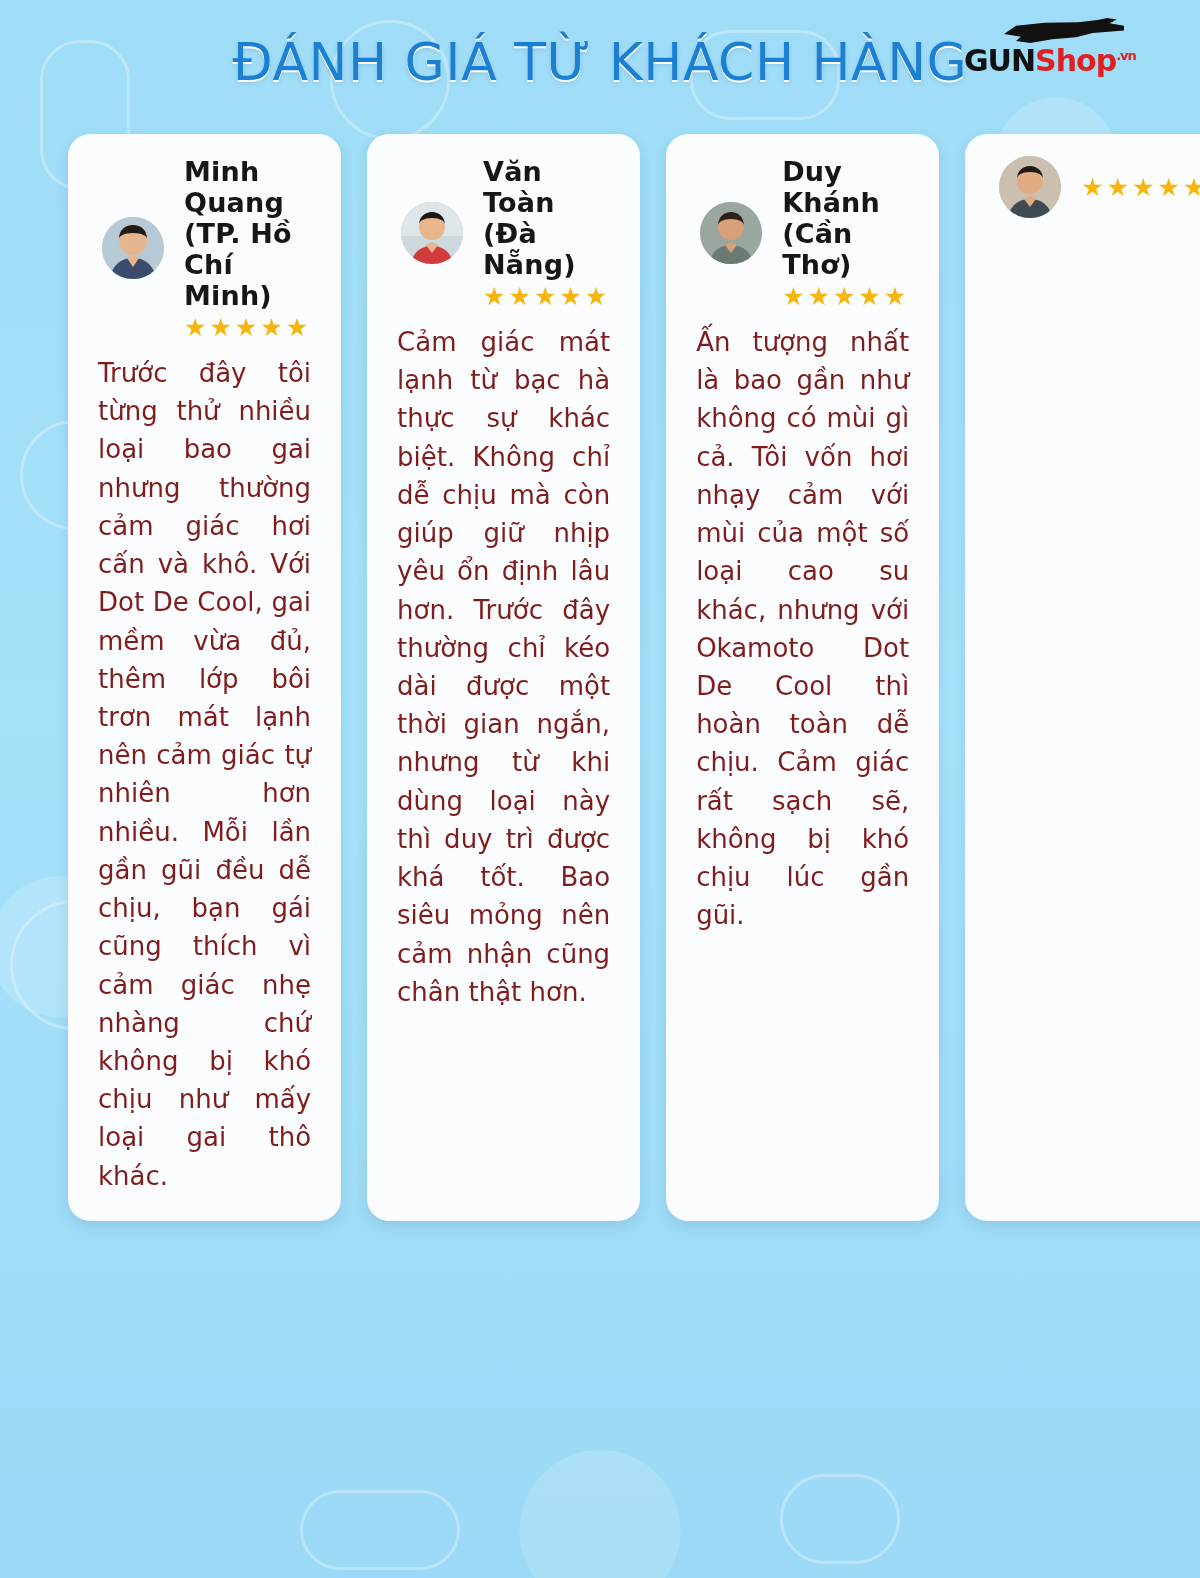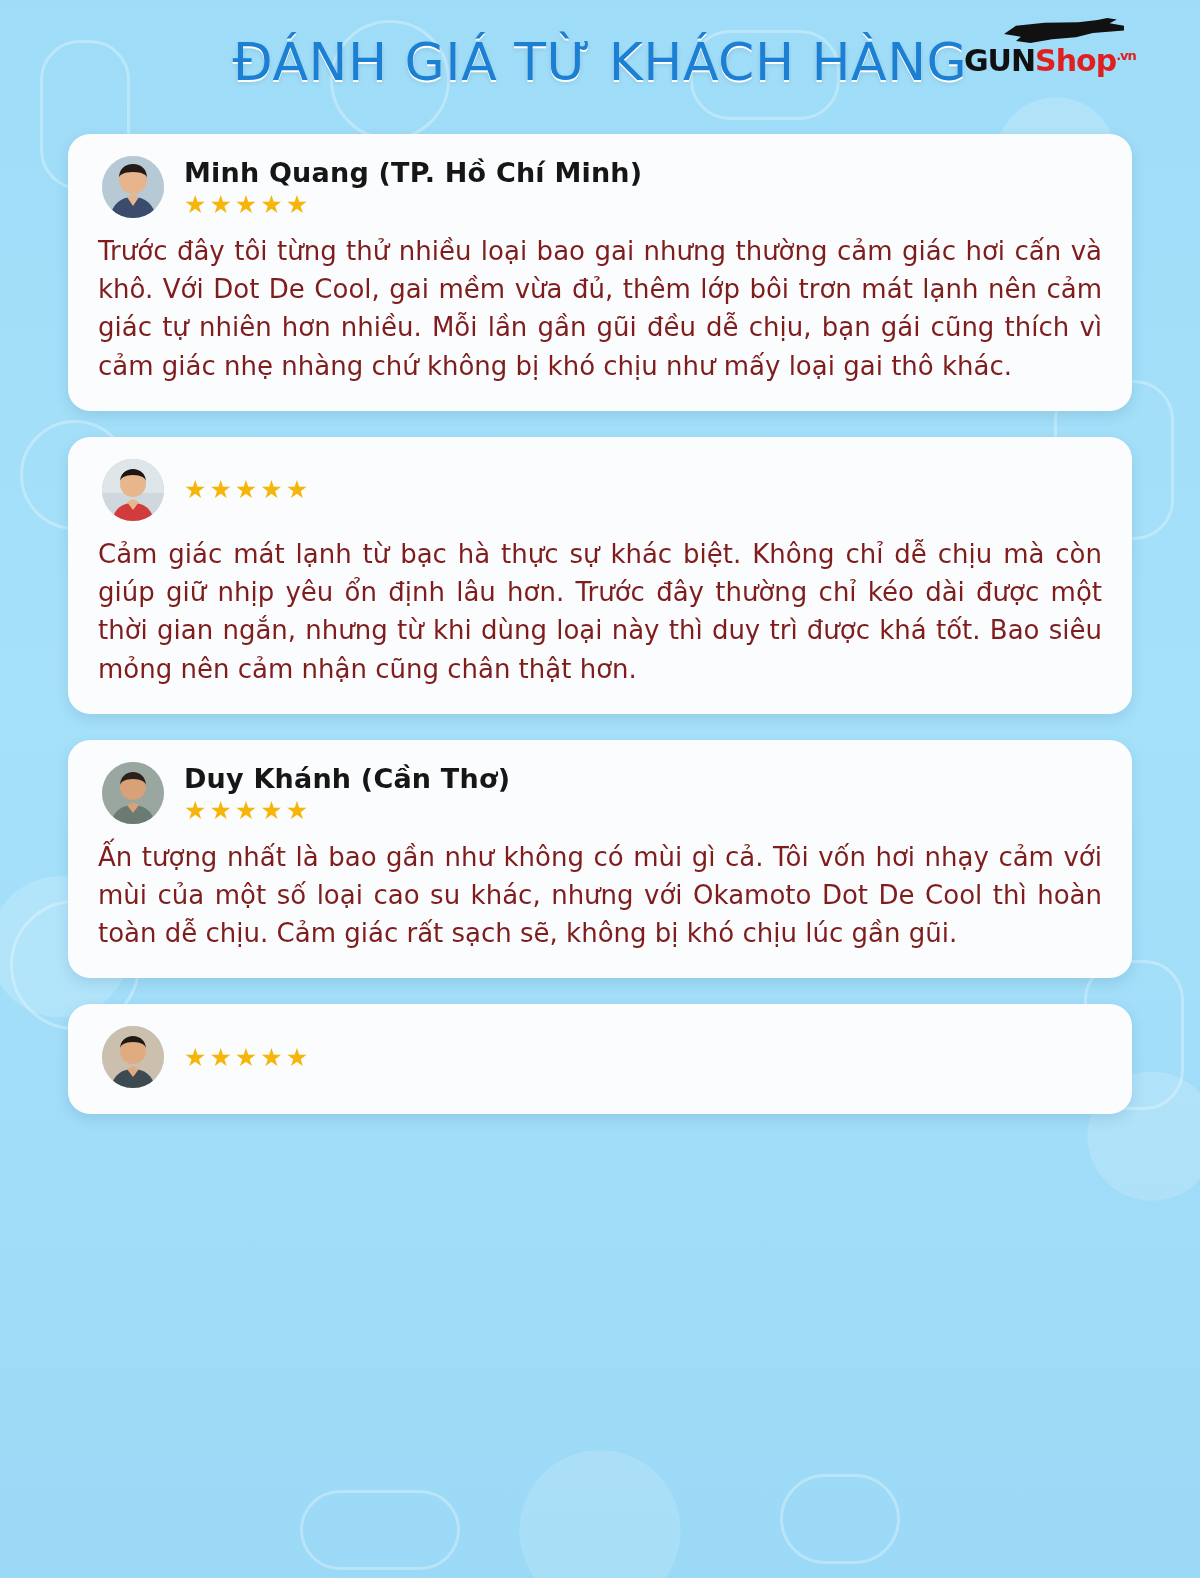--- a/index.html
+++ b/index.html
@@ -83,21 +83,21 @@
     font-weight: 400;
     letter-spacing: 0.5px;
     color: #1b7fd4;
     text-shadow: 0 2px 0 #ffffff, 0 3px 5px rgba(0,0,0,0.10);
   }
 
   
   .cards {
     margin-top: 42px;
     display: flex;
-    flex-direction: column;
+    flex-direction: row;
     gap: 26px;
   }
 
   .card {
     background: #fbfcfd;
     border-radius: 22px;
     box-shadow: 0 5px 14px rgba(20,70,110,0.13);
     padding: 22px 30px 26px 30px;
   }
 
@@ -196,20 +196,21 @@
           <svg viewBox="0 0 62 62" preserveAspectRatio="xMidYMid slice">
             <rect width="62" height="62" fill="#cfd8dc"></rect>
             <rect x="0" y="0" width="62" height="34" fill="#dfe6e9"></rect>
             <circle cx="31" cy="25" r="13" fill="#e8b68c"></circle>
             <path d="M18 23c0-8 6-13 13-13s13 5 13 13c0-4-5-7-13-7s-13 3-13 7z" fill="#1d1713"></path>
             <path d="M10 62c2-12 10-18 21-18s19 6 21 18z" fill="#d23b3b"></path>
             <path d="M25 43l6 8 6-8-6-3z" fill="#e8b68c"></path>
           </svg>
         </div>
         <div class="who">
+          <div class="name">Văn Toàn (Đà Nẵng)</div>
           <div class="stars">★★★★★</div>
         </div>
       </div>
       <div class="body">Cảm giác mát lạnh từ bạc hà thực sự khác biệt. Không chỉ dễ chịu mà còn giúp giữ nhịp yêu ổn định lâu hơn. Trước đây thường chỉ kéo dài được một thời gian ngắn, nhưng từ khi dùng loại này thì duy trì được khá tốt. Bao siêu mỏng nên cảm nhận cũng chân thật hơn.</div>
     </div>
 
     <div class="card">
       <div class="card-head">
         <div class="avatar">
           <svg viewBox="0 0 62 62" preserveAspectRatio="xMidYMid slice">

